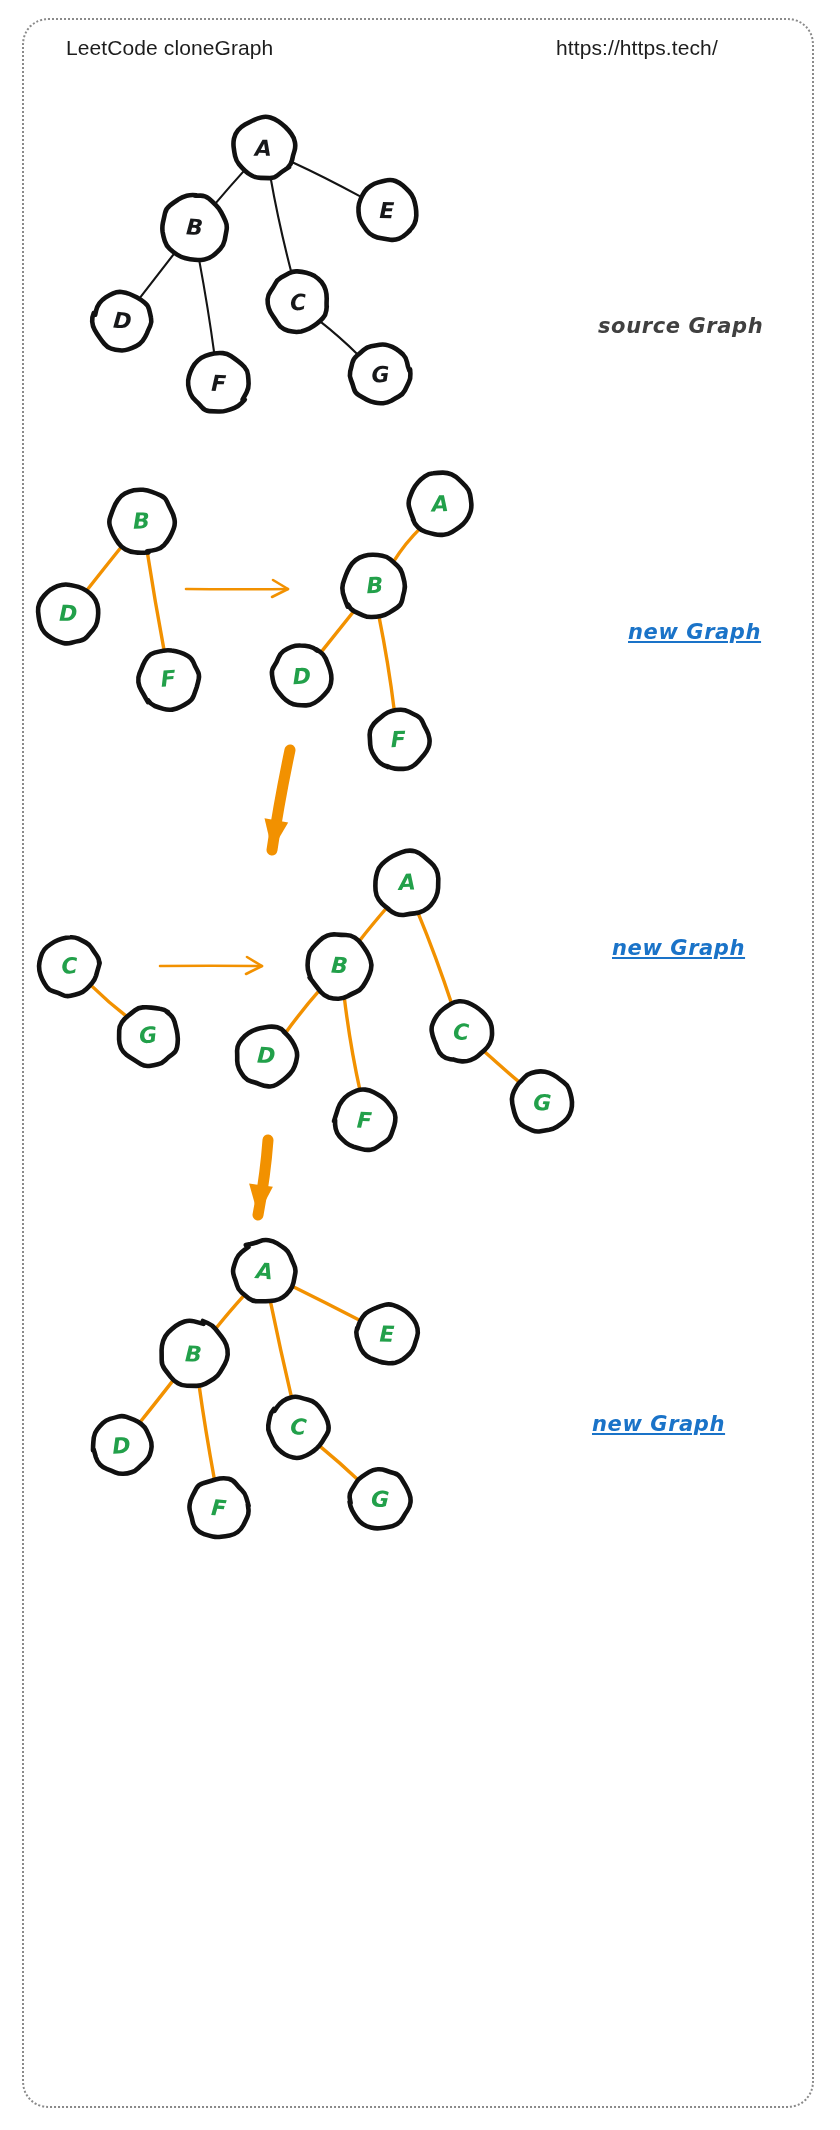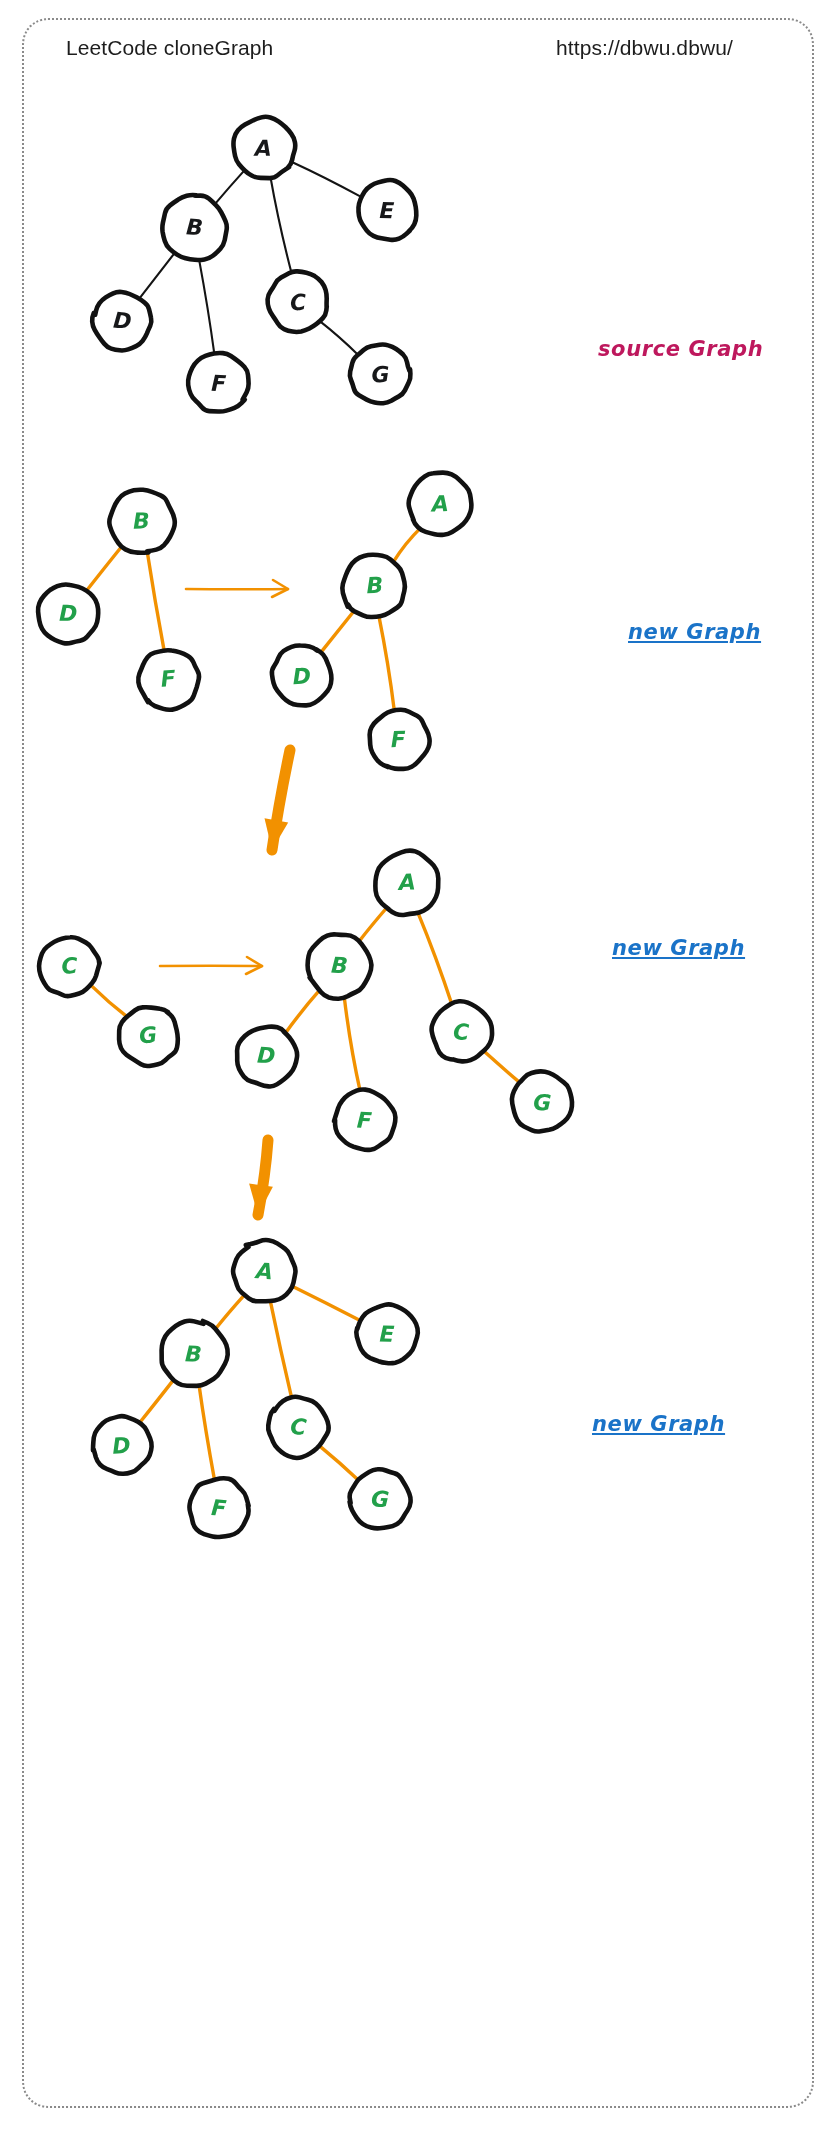--- a/index.html
+++ b/index.html
@@ -5,42 +5,42 @@
   html,body{margin:0;padding:0;background:#ffffff;}
   body{font-family:"Liberation Sans",sans-serif;}
   #page{position:relative;width:840px;height:2130px;overflow:hidden;background:#fff;}
   #frame{position:absolute;left:22px;top:18px;width:792px;height:2090px;
          border:2px dotted #8a8a8a;border-radius:26px;box-sizing:border-box;}
   .hdr{position:absolute;color:#1d1d1d;font-size:21px;letter-spacing:.1px;white-space:nowrap;}
   #hdr-title{left:66px;top:36px;}
   #hdr-url{left:556px;top:36px;}
   .hand{position:absolute;white-space:nowrap;font-family:"DejaVu Sans",sans-serif;
         font-size:21px;font-weight:600;font-style:italic;letter-spacing:.6px;}
-  .hand.src{color:#be185d;margin-top:23px;}
+  .hand.src{color:#404040;}
   .hand.newg{color:#1a73c8;text-decoration:underline;}
   svg.layer{position:absolute;left:0;top:0;width:840px;height:2130px;overflow:visible;}
   .nd-c{fill:#ffffff;stroke:#111111;stroke-width:4.6;stroke-linecap:round;}
   .nd-t{font-family:"DejaVu Sans",sans-serif;font-size:22px;font-weight:700;font-style:italic;
         text-anchor:middle;dominant-baseline:central;}
   .nd-t.k{fill:#17181a;}
   .nd-t.g{fill:#22a04a;}
   .ed-b{stroke:#141414;stroke-width:2.1;stroke-linecap:round;fill:none;}
   .ed-o{stroke:#F29100;stroke-width:3.4;stroke-linecap:round;fill:none;}
   .ar-thin{stroke:#F29100;stroke-width:2.6;stroke-linecap:round;stroke-linejoin:round;fill:none;}
   .ar-fat{stroke:#F29100;stroke-width:11;stroke-linecap:round;stroke-linejoin:round;fill:none;}
   .ar-fat-h{fill:#F29100;stroke:none;}
 </style>
 </head>
 <body>
 
 <div id="page">
   <div id="frame"></div>
 
   <div class="hdr" id="hdr-title">LeetCode cloneGraph</div>
-  <div class="hdr" id="hdr-url">https://dbwu.dbwu/</div>
+  <div class="hdr" id="hdr-url">https://https.tech/</div>
 
   <svg class="layer" id="gfx" viewBox="0 0 840 2130" xmlns="http://www.w3.org/2000/svg">
       <g>
         <path d="M244.2,170.6 Q229.6,186.7 215.1,203.9" class="ed-b"></path>
         <path d="M290.8,161.5 Q324.7,177.1 361.1,196.9" class="ed-b"></path>
         <path d="M270.5,177.3 Q278.7,223.8 291.7,273.7" class="ed-b"></path>
         <path d="M174.4,253.3 Q157.8,274.8 139.1,298.9" class="ed-b"></path>
         <path d="M199.1,259.6 Q208.2,308.4 214.4,354.4" class="ed-b"></path>
         <path d="M319.8,321.1 Q339.0,336.1 358.2,354.9" class="ed-b"></path>
         <g>

